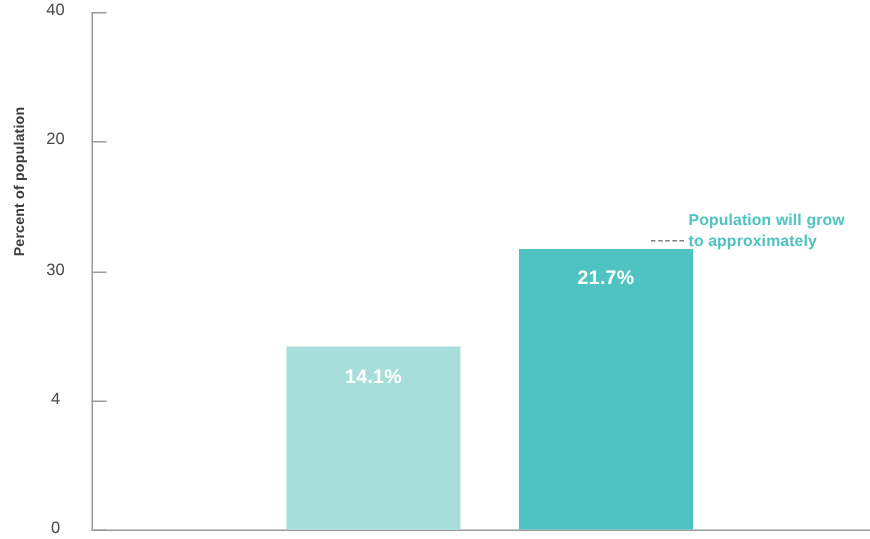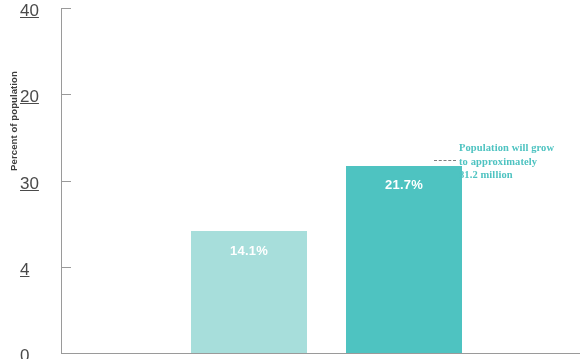--- a/index.html
+++ b/index.html
@@ -49,25 +49,24 @@
     position: absolute;
     left: 61px;
     width: 10px;
     height: 1px;
     background: #9a9a9a;
   }
   .y-tick-label {
     position: absolute;
     right: 0;
     width: 34px;
-    text-align: left;
-    font-size: 17px;
+    text-align: center;
+    font-size: 11px;
     color: #4a4a4a;
     line-height: 1;
-    text-decoration: underline;
   }
   .y-tick-label-wrap {
     position: absolute;
     left: 20px;
     width: 34px;
     height: 12px;
   }
 
   
   .x-axis-line {
@@ -155,19 +154,18 @@
   <div class="bar" id="bar-0" style="left: 158px; width: 116px; height: 121.612px; bottom: 6px; background: rgb(167, 222, 219);">
     <div class="bar-value" style="top:12px;">14.1%</div>
   </div>
 
   <div class="bar" id="bar-1" style="left: 313px; width: 116px; height: 187.162px; bottom: 6px; background: rgb(78, 195, 193);">
     <div class="bar-value" style="top:11px;">21.7%</div>
   </div>
 
   <div class="leader-line"></div>
 
-  <div class="annotation" id="annotation-block" style="color: rgb(78, 195, 193); font-family: Liberation Serif, serif;">
+  <div class="annotation" id="annotation-block" style="color: rgb(78, 195, 193);">
     <div>Population will grow</div>
     <div>to approximately</div>
-    <div>81.2 million</div>
   </div>
 
 </div>
 
 </body></html>

